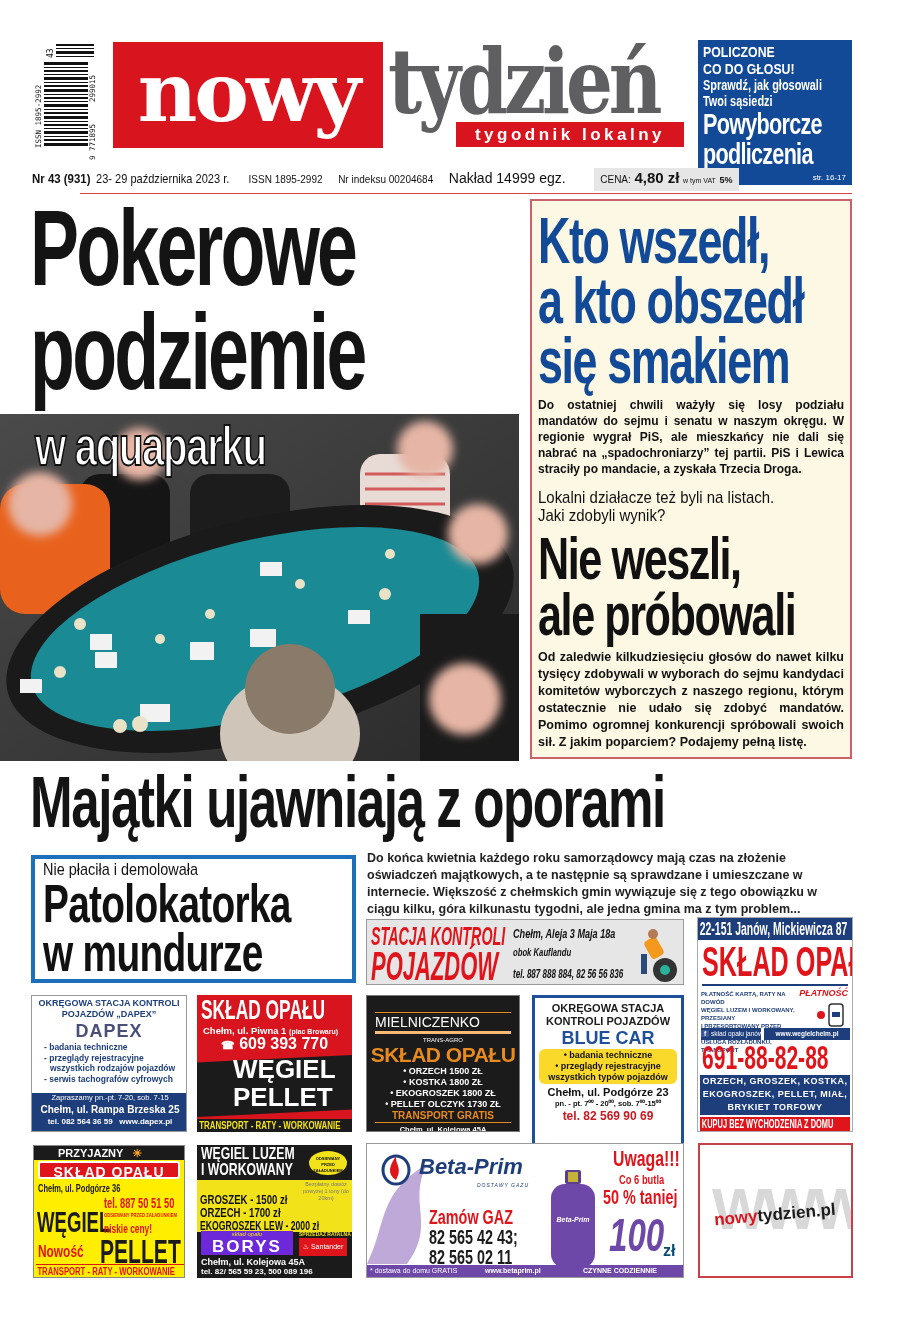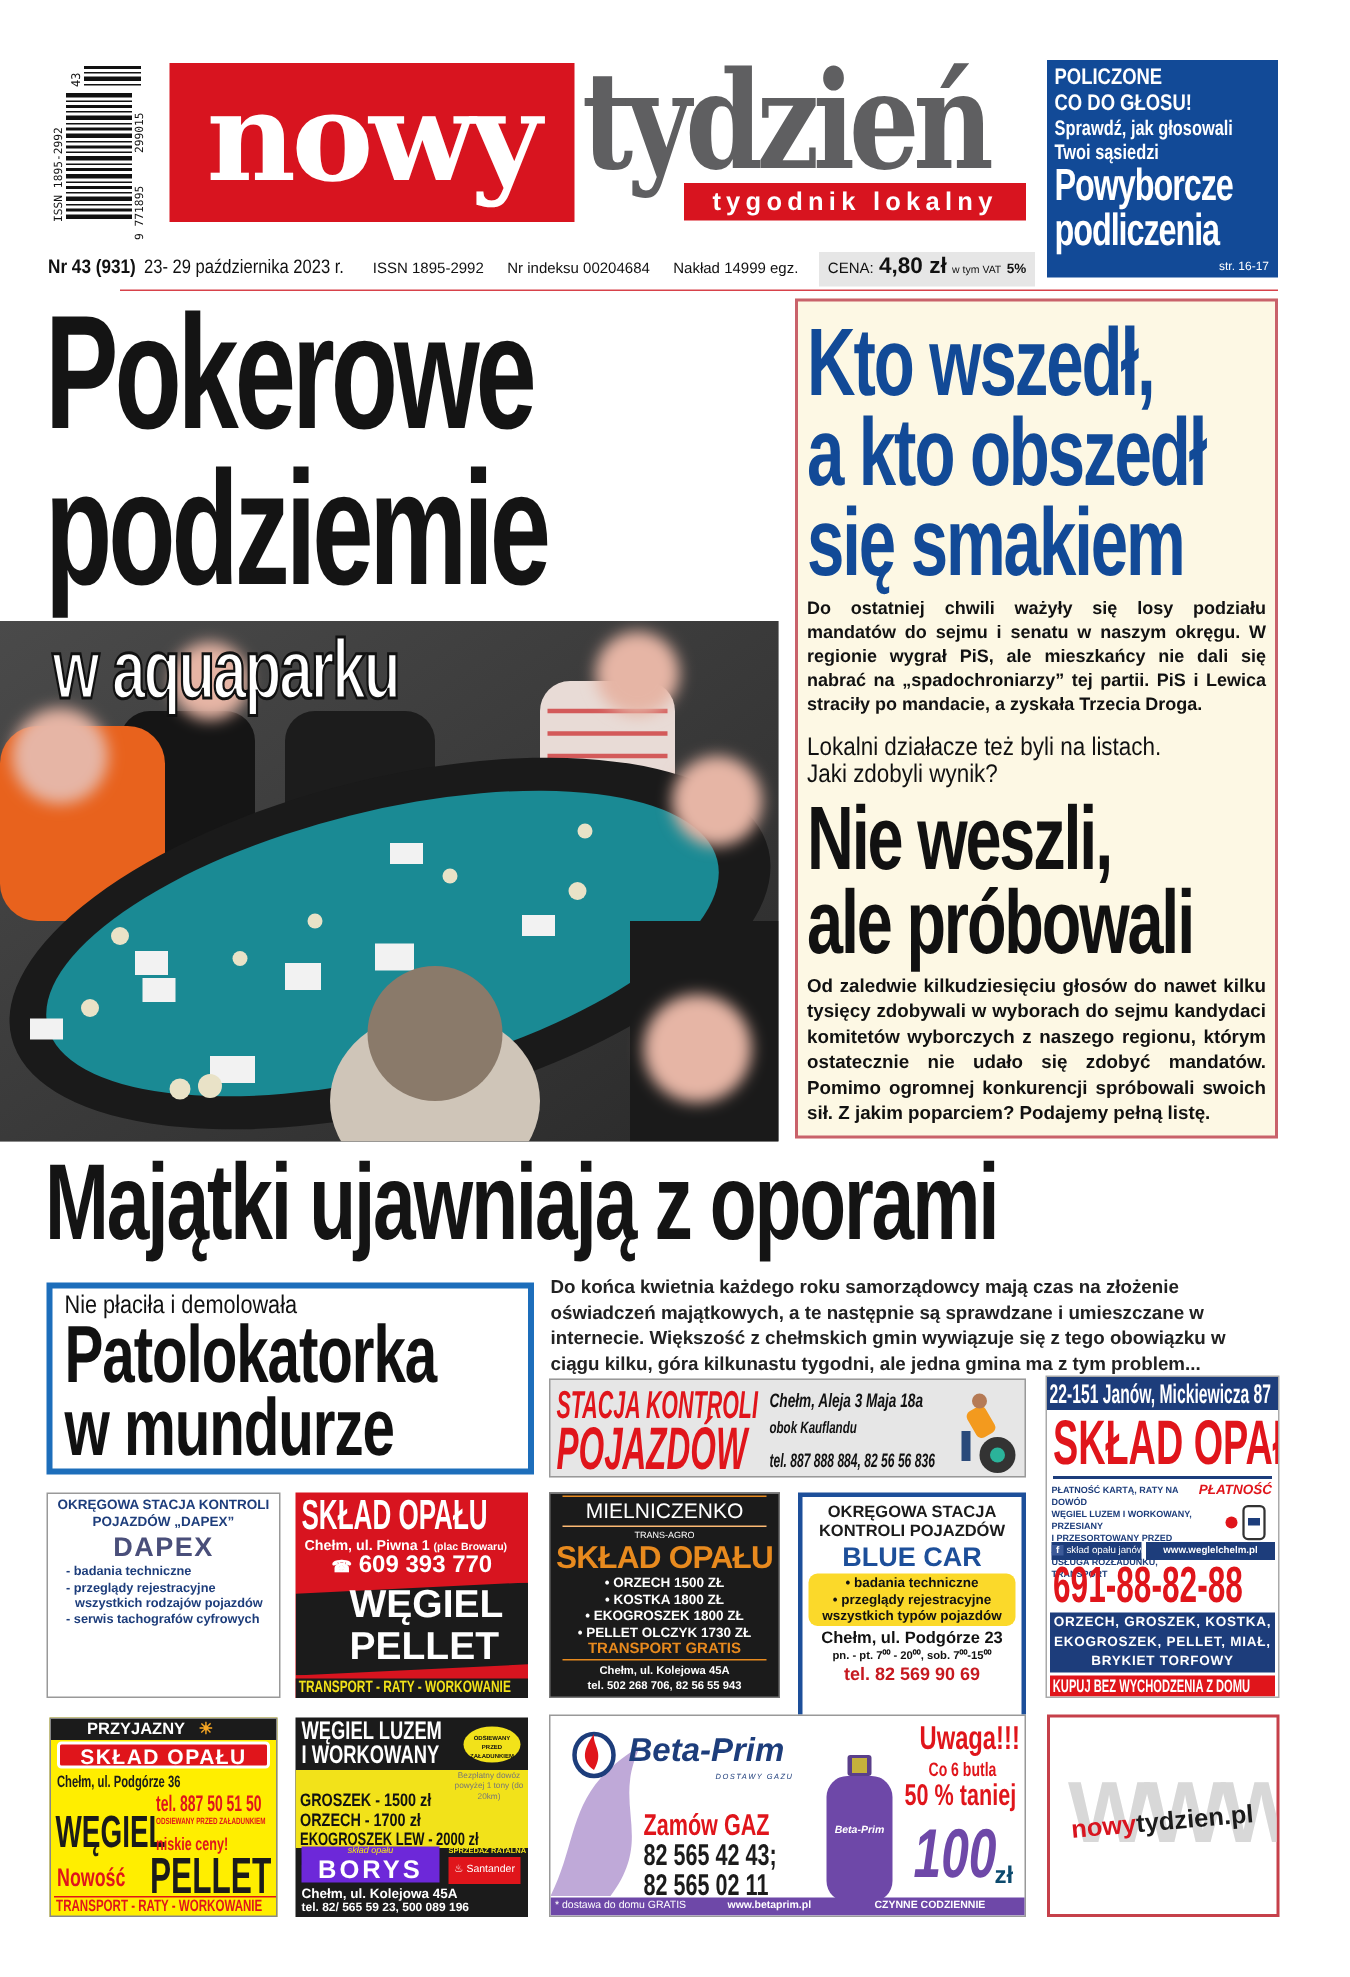--- a/index.html
+++ b/index.html
@@ -103,21 +103,21 @@
   <span class="l3">Powyborcze</span>
   <span class="l3">podliczenia</span>
   <span class="pg">str. 16-17</span>
 </div>
 
 <div id="issue-line" class="abs">
   <span style="font-weight:bold;transform:scaleX(.88);transform-origin:left;margin-right:-6px">Nr 43 (931)</span>
   <span style="transform:scaleX(.85);transform-origin:left;margin-right:-16px">23- 29 października 2023 r.</span>
   <span style="font-size:10px;margin-left:8px;margin-right:12px">ISSN 1895-2992</span>
   <span style="font-size:10px;margin-right:12px">Nr indeksu 00204684</span>
-  <span style="font-size:10px;margin-right:10px">Nakład 14999 egz.</span>
+  <span style="font-size:14px;margin-right:25px">Nakład 14999 egz.</span>
   <span id="price-box">
     <span style="font-size:10px">CENA:</span>
     <span style="font-size:15px;font-weight:900">4,80 zł</span>
     <span style="font-size:7px">w tym VAT</span>
     <span style="font-size:9px;font-weight:bold">5%</span>
   </span>
 </div>
 <div id="rule" class="abs"></div>
 
 <div id="hl1" class="abs">
@@ -275,20 +275,25 @@
     <div>OKRĘGOWA STACJA KONTROLI</div>
     <div>POJAZDÓW „DAPEX”</div>
   </div>
   <div style="text-align:center;font-size:18px;font-weight:900;color:#4a4f7a;letter-spacing:1px;line-height:22px">DAPEX</div>
   <div style="color:#1d3d7b;font-weight:bold;font-size:8.5px;line-height:10.5px;padding-left:12px">
     <div>- badania techniczne</div>
     <div>- przeglądy rejestracyjne</div>
     <div style="padding-left:6px">wszystkich rodzajów pojazdów</div>
     <div>- serwis tachografów cyfrowych</div>
   </div>
+  <div class="abs" style="left:0;bottom:0;width:156px;height:38px;background:#1d3d7b;color:#fff;text-align:center">
+    <div style="font-size:7.5px;line-height:10px">Zapraszamy pn.-pt. 7-20, sob. 7-15</div>
+    <div style="font-size:10px;font-weight:bold;line-height:13px">Chełm, ul. Rampa Brzeska 25</div>
+    <div style="font-size:8px;font-weight:bold;line-height:12px;white-space:pre">tel. 082 564 36 59   www.dapex.pl</div>
+  </div>
 </div>
 
 <div id="ad-piwna" class="ad">
   <span class="abs sq" style="left:4px;top:0;color:#fff;font-size:28px;font-weight:900;transform:scaleX(.62);line-height:30px">SKŁAD OPAŁU</span>
   <div class="abs" style="left:6px;top:30px;color:#fff;font-size:9.5px;font-weight:bold;white-space:nowrap">
     <span>Chełm, ul. Piwna 1</span>
     <span style="font-size:7px">(plac Browaru)</span>
   </div>
   <div class="abs" style="left:24px;top:40px;color:#fff;font-size:16px;font-weight:900;white-space:nowrap">
     <span style="font-size:11px">☎</span>
@@ -296,21 +301,21 @@
   </div>
   <div class="abs" style="left:0;top:60px;width:155px;height:62px;background:#1b1b1b;clip-path:polygon(0 12%,100% 0,100% 88%,0 100%)"></div>
   <span class="abs" style="left:36px;top:60px;color:#fff;font-size:26px;font-weight:900;line-height:28px">WĘGIEL</span>
   <span class="abs" style="left:36px;top:88px;color:#fff;font-size:26px;font-weight:900;line-height:28px">PELLET</span>
   <div class="abs" style="left:0;bottom:0;width:155px;height:13px;background:#1b1b1b;overflow:hidden">
       <span class="sq" style="color:#f2e21a;font-size:11px;font-weight:900;transform:scaleX(.72);line-height:13px;padding-left:3px">TRANSPORT - RATY - WORKOWANIE</span>
     </div>
 </div>
 
 <div id="ad-miel" class="ad">
-  <div style="margin:1px 8px 0;border-top:1px solid #e88a1e;border-bottom:1px solid #fdba74;text-align:center">
+  <div style="margin:16px 8px 0;border-top:1px solid #e88a1e;border-bottom:3px solid #fdba74;">
     <span style="color:#fff;font-size:14px;line-height:18px">MIELNICZENKO</span>
   </div>
   <div style="text-align:center;color:#fff;font-size:6px;line-height:8px;margin-top:2px">TRANS-AGRO</div>
   <div style="text-align:center;color:#e88a1e;font-size:21px;font-weight:bold;line-height:22px;letter-spacing:-.5px">SKŁAD OPAŁU</div>
   <div style="text-align:center;color:#fff;font-weight:bold;font-size:9px;line-height:11px">
     <div>• ORZECH 1500 ZŁ</div>
     <div>• KOSTKA 1800 ZŁ</div>
     <div>• EKOGROSZEK 1800 ZŁ</div>
     <div>• PELLET OLCZYK 1730 ZŁ</div>
   </div>

